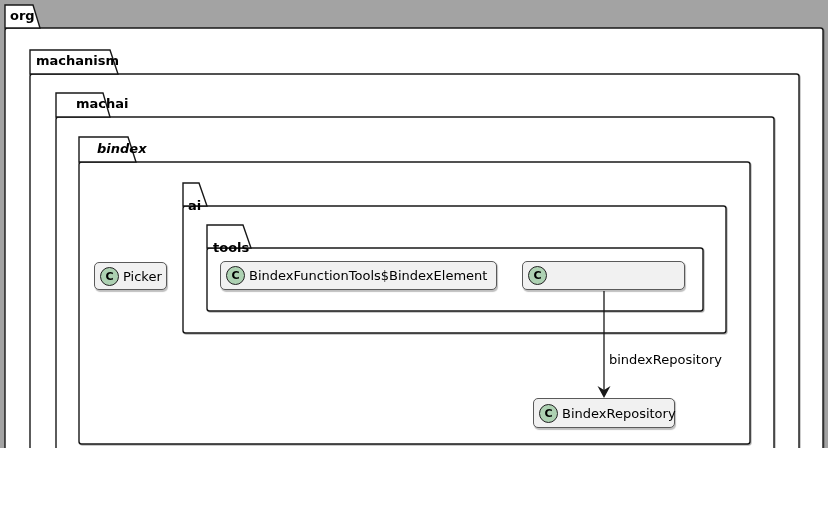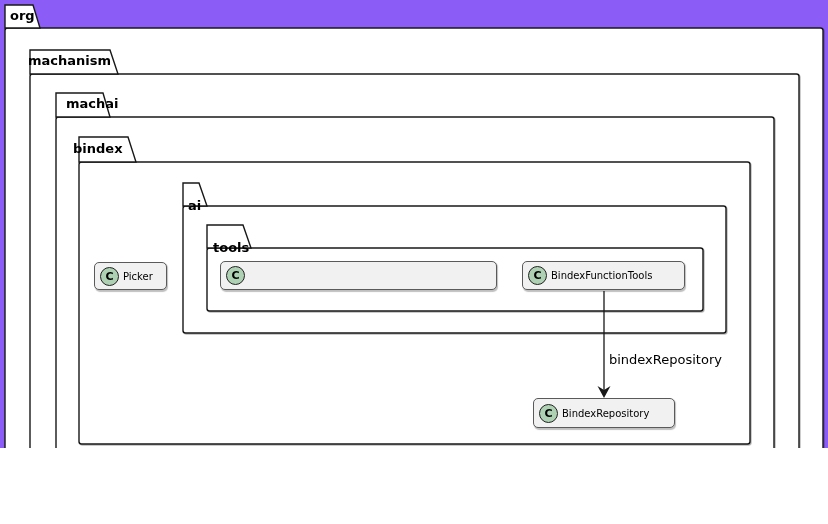--- a/index.html
+++ b/index.html
@@ -5,21 +5,21 @@
   html, body {
     margin: 0;
     padding: 0;
     background: #ffffff;
     font-family: "DejaVu Sans", "Liberation Sans", sans-serif;
   }
   .canvas {
     position: relative;
     width: 828px;
     height: 448px;
-    background: #8b5cf6;
+    background: #a3a3a3;
     overflow: hidden;
   }
   svg.lines {
     position: absolute;
     left: 0; top: 0;
     width: 828px; height: 524px;
   }
   svg.lines .pkg-shape {
     fill: #ffffff;
     stroke: #181818;
@@ -57,21 +57,21 @@
     border: 1px solid #222222;
     color: #000000;
     font-size: 11px;
     font-weight: bold;
     display: flex;
     align-items: center;
     justify-content: center;
     flex: 0 0 auto;
   }
   .cname {
-    font-size: 10px;
+    font-size: 13px;
     color: #000000;
     white-space: nowrap;
   }
   .edge-label {
     position: absolute;
     font-size: 13px;
     color: #000000;
     white-space: nowrap;
   }
 </style>
@@ -98,38 +98,38 @@
     <path class="pkg-shape" d="M183,206 L183,183 L199,183 L207,206 Z"></path>
 
     <rect class="pkg-shape shadowed" x="207" y="248" width="496" height="63" rx="2.5"></rect>
     <path class="pkg-shape" d="M207,248 L207,225 L243,225 L251,248 Z"></path>
 
     <line x1="604" y1="291" x2="604" y2="391" stroke="#181818" stroke-width="1.3"></line>
     <polygon points="604,398 597.5,386 604,390 610.5,386" fill="#181818"></polygon>
   </svg>
 
   <span class="pkg-label" style="left:10px; top:8px;">org</span>
-  <span class="pkg-label" style="left:28px; top:53px;text-align:right;">machanism</span>
-  <span class="pkg-label" style="left:66px; top:96px;">machai</span>
-  <span class="pkg-label" style="left:73px; top:141px;">bindex</span>
+  <span class="pkg-label" style="left:36px; top:53px;text-align:right;">machanism</span>
+  <span class="pkg-label" style="left:76px; top:96px;">machai</span>
+  <span class="pkg-label" style="left:97px; top:141px;font-style:italic;">bindex</span>
   <span class="pkg-label" style="left:188px; top:198px;">ai</span>
   <span class="pkg-label" style="left:213px; top:240px;">tools</span>
 
   <div class="uml-class" style="left:94px; top:262px; width:73px; height:28px;">
     <span class="circ">C</span>
     <span class="cname">Picker</span>
   </div>
 
   <div class="uml-class" style="left:220px; top:261px; width:277px; height:29px;">
     <span class="circ">C</span>
+    <span class="cname">BindexFunctionTools$BindexElement</span>
   </div>
 
   <div class="uml-class" style="left:522px; top:261px; width:163px; height:29px;">
     <span class="circ">C</span>
-    <span class="cname">BindexFunctionTools</span>
   </div>
 
   <div class="uml-class" style="left:533px; top:398px; width:142px; height:30px;">
     <span class="circ">C</span>
     <span class="cname">BindexRepository</span>
   </div>
 
   <span class="edge-label" style="left:609px; top:352px;">bindexRepository</span>
 
 </div>

